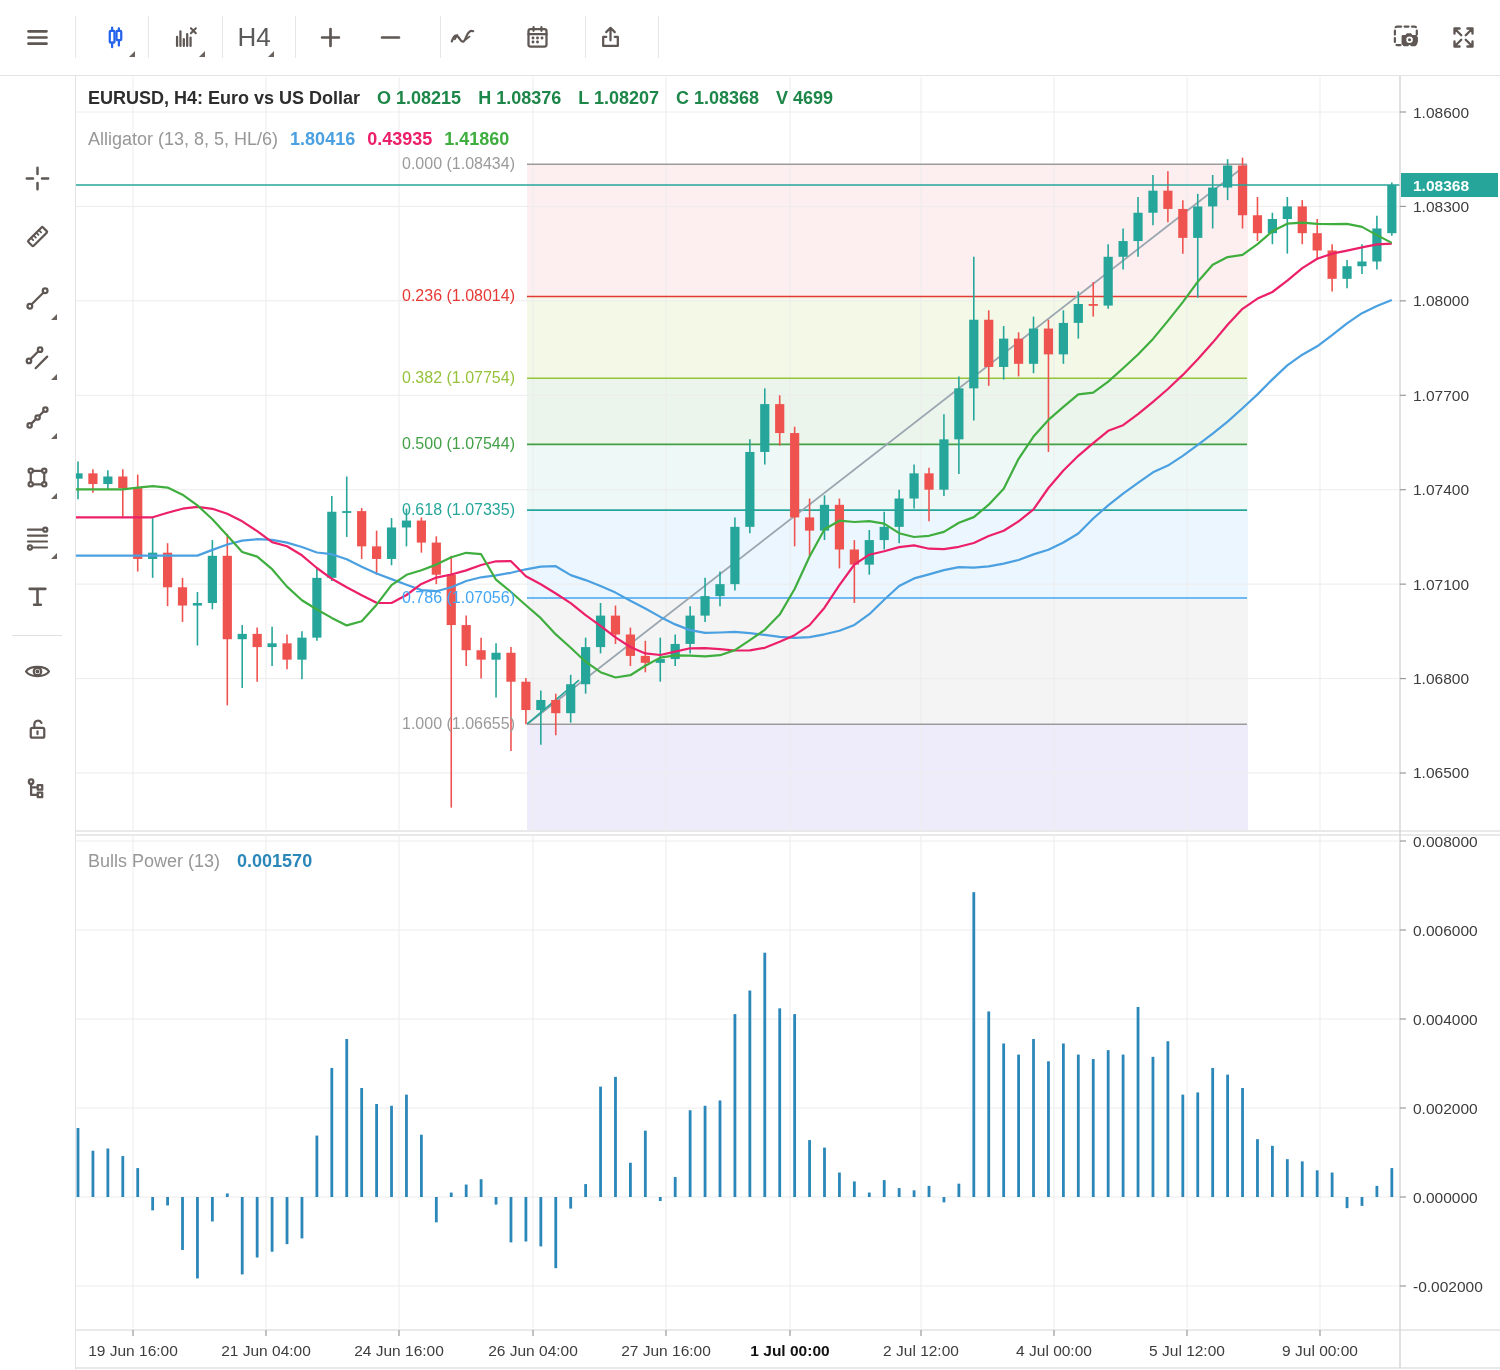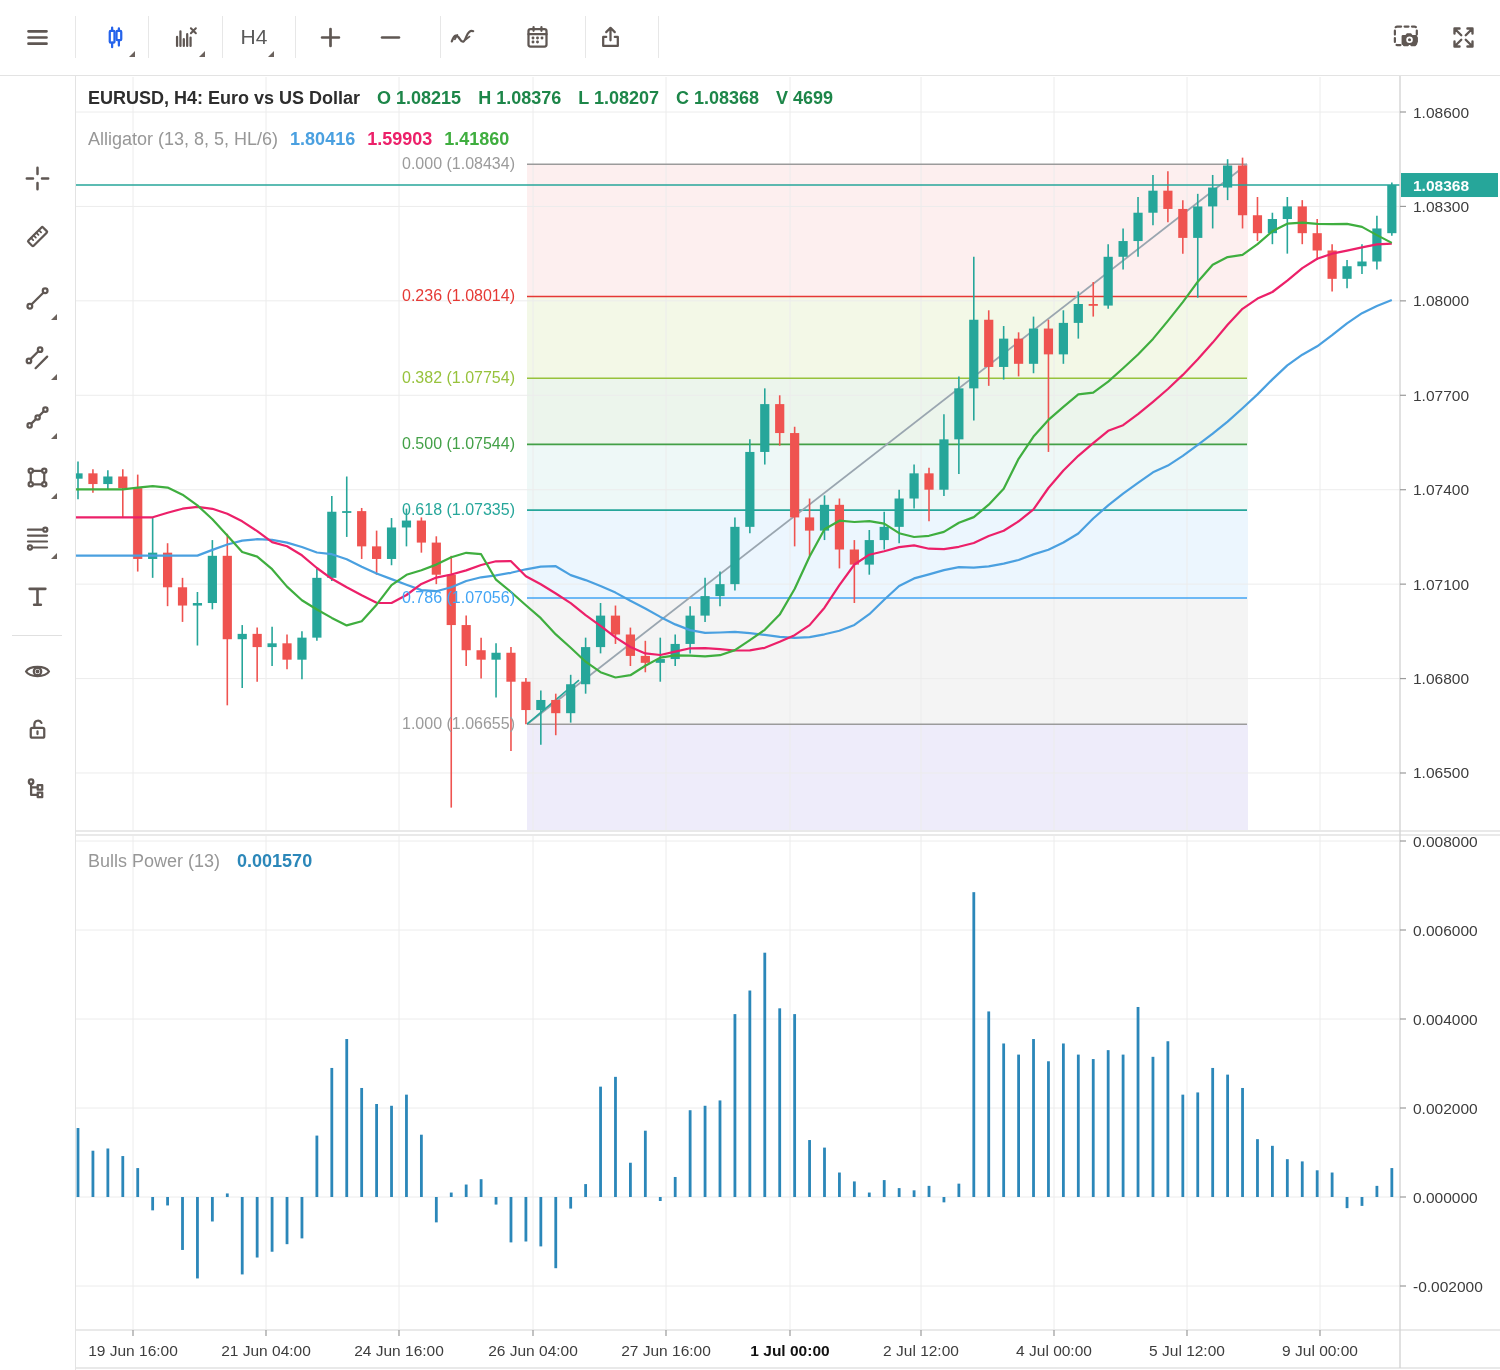--- a/index.html
+++ b/index.html
@@ -6,21 +6,21 @@
     font-family:"Liberation Sans",sans-serif;-webkit-font-smoothing:antialiased;}
   #app{position:relative;width:1500px;height:1370px;background:#fff;}
   svg text{font-family:"Liberation Sans",sans-serif;}
   
   .toolbar{position:absolute;left:0;top:0;width:1500px;height:75px;background:#fff;
     border-bottom:1px solid #e3e3e3;z-index:5;}
   .tb-item{position:absolute;top:14px;width:46px;height:46px;display:flex;align-items:center;
     justify-content:center;color:#5f5753;cursor:pointer;border-radius:4px;}
   .tb-item svg{display:block;}
   .tb-item.active{color:#2563eb;}
-  .tb-label{font-size:21px;color:#5a5a5a;letter-spacing:0;}
+  .tb-label{font-size:26px;color:#5a5a5a;letter-spacing:0;}
   .tb-sep{position:absolute;top:16px;width:1px;height:42px;background:#e7e7e7;}
   .dd{position:absolute;right:3px;bottom:3px;width:0;height:0;
     border-left:6px solid transparent;border-bottom:6px solid #6b625d;}
   
   .sidebar{position:absolute;left:0;top:75px;width:75px;height:1295px;background:#fff;
     border-right:1px solid #e3e3e3;z-index:4;}
   .sb-item{position:absolute;left:14px;width:46px;height:46px;display:flex;align-items:center;
     justify-content:center;color:#5f5753;cursor:pointer;}
   .sb-div{position:absolute;left:12px;width:50px;height:1px;background:#e0e0e0;}
   
@@ -629,19 +629,19 @@
             <rect x="12.2" y="14.8" width="4" height="4"></rect>
           </svg></span>
       </div>
       <div class="sb-div" style="top: 560px;"></div>
     </div>
 
   <div class="legend" style="left:88px;top:88px;">
     <span class="t">EURUSD, H4: Euro vs US Dollar</span><span id="ohlcv-row"><span class="pair" style="color: rgb(29, 134, 73);">O 1.08215</span><span class="pair" style="color: rgb(29, 134, 73);">H 1.08376</span><span class="pair" style="color: rgb(29, 134, 73);">L 1.08207</span><span class="pair" style="color: rgb(29, 134, 73);">C 1.08368</span><span class="pair" style="color: rgb(29, 134, 73);">V 4699</span></span>
   </div>
   <div class="legend" style="left:88px;top:129px;">
-    <span class="grey">Alligator (13, 8, 5, HL/6)</span><span id="alligator-vals"><span class="val" style="color: rgb(74, 160, 224);">1.80416</span><span class="val" style="color: rgb(236, 32, 105);">1.59903</span><span class="val" style="color: rgb(63, 174, 63);">1.41860</span></span>
+    <span class="grey">Alligator (13, 8, 5, HL/6)</span><span id="alligator-vals"><span class="val" style="color: rgb(74, 160, 224);">1.80416</span><span class="val" style="color: rgb(236, 32, 105);">0.43935</span><span class="val" style="color: rgb(63, 174, 63);">1.41860</span></span>
   </div>
   <div class="legend" style="left:88px;top:851px;text-align:right;">
     <span class="grey">Bulls Power (13)</span>
     <span class="val" id="bulls-val" style="color: rgb(43, 135, 185);">0.001570</span>
   </div>
 </div>
 
 </body></html>

